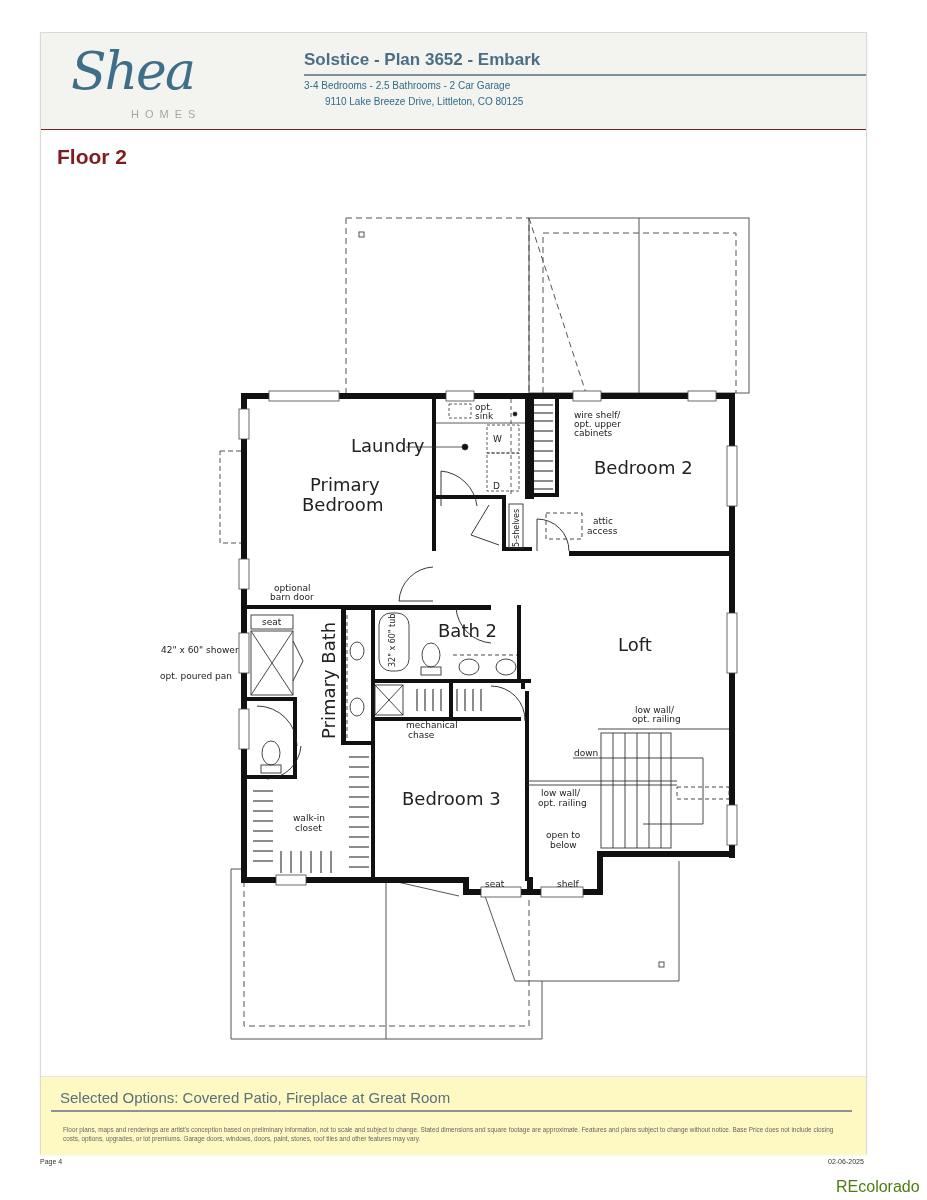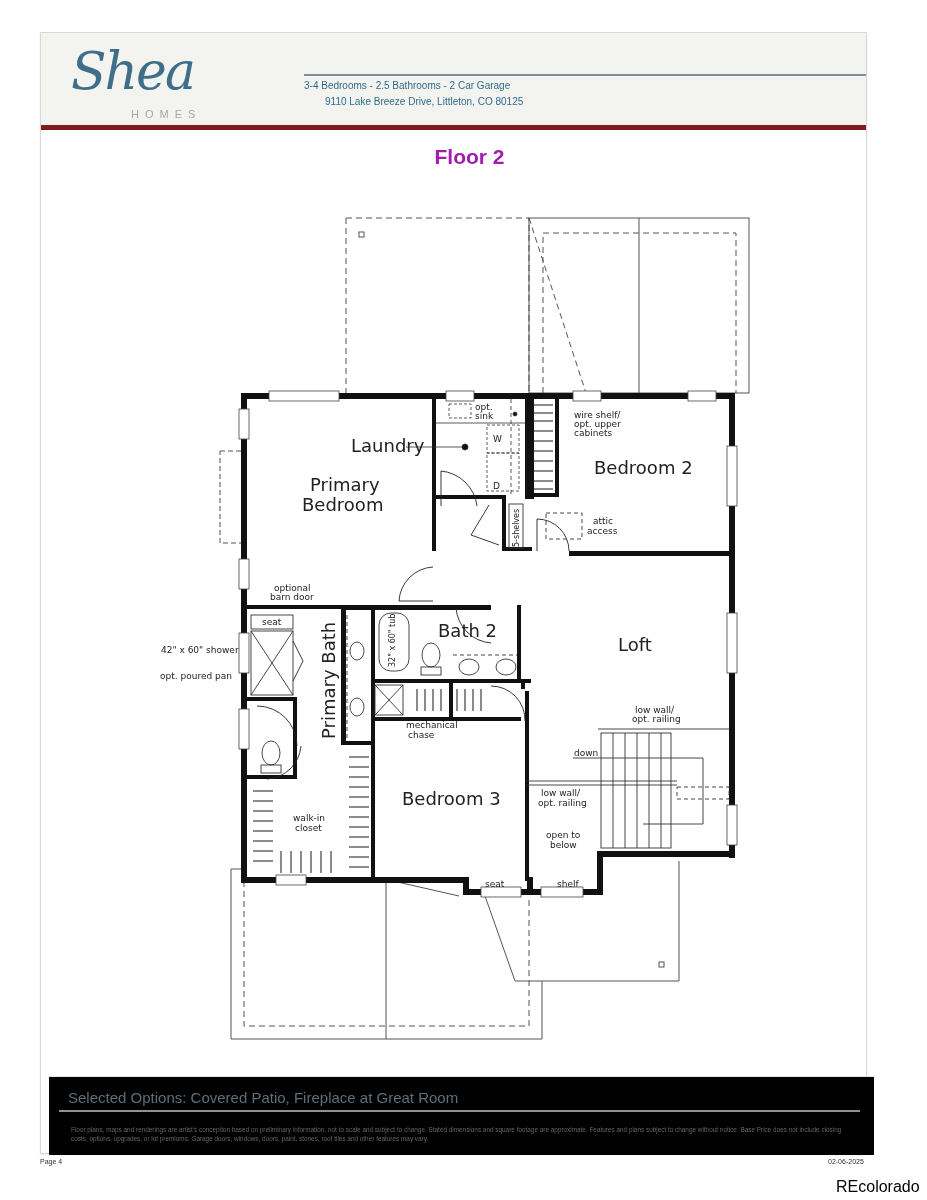--- a/index.html
+++ b/index.html
@@ -6,21 +6,21 @@
     html, body { width: 927px; height: 1200px; background: #ffffff; overflow: hidden; }
     body { position: relative; font-family: "Liberation Sans", sans-serif; color: #222; }
 
     .sheet {
       position: absolute; left: 40px; top: 32px; width: 827px; height: 1122px;
       border: 1px solid #d8d8d4; background: #ffffff;
       box-shadow: 0 1px 2px rgba(0,0,0,0.08);
     }
     .header {
       position: absolute; left: 0; top: 0; width: 100%; height: 97px;
-      background: #f3f3ef; border-bottom: 5px solid #7f1d1d;
+      background: #f3f3ef; border-bottom: 1px solid #7f1d1d;
     }
     .logo { position: absolute; left: 24px; top: 14px; width: 180px; height: 70px; }
     .logo-script {
       position: absolute; left: 6px; top: -6px;
       font-family: "DejaVu Serif", serif; font-style: italic;
       font-size: 52px; color: #3f6f88; letter-spacing: -2px;
     }
     .logo-sub {
       position: absolute; left: 66px; top: 61px;
       font-size: 11px; letter-spacing: 6px; color: #a7a7a7;
@@ -30,56 +30,57 @@
       font-size: 17px; font-weight: bold; color: #4b6e86;
     }
     .title-rule { position: absolute; left: 263px; right: 0; top: 41px; height: 2px; background: #7e8f9a; }
     .plan-line {
       position: absolute; left: 263px; font-size: 10px; color: #2f6c8c;
     }
     .plan-line.l1 { top: 47px; }
     .plan-line.l2 { top: 63px; margin-left: 21px; }
 
     .floor-title {
-      position: absolute; left: 0; width: 100%; top: 112px; text-align: center;
-      font-size: 21px; font-weight: bold; color: #a21caf;
+      position: absolute; left: 0; width: 100%; top: 112px; 
+      font-size: 21px; font-weight: bold; color: #7f1d1d;
       padding-left: 0;
     }
     .floor-title span { position: relative; left: 16px; }
 
     .plan-svg { position: absolute; left: 0; top: 0; }
 
     .footer {
-      position: absolute; left: 8px; top: 1043px; width: 100%; height: 79px;
-      background: #000000; border-top: 1px solid #e6e6e2;
+      position: absolute; left: 0; top: 1043px; width: 100%; height: 79px;
+      background: #fef9c3; border-top: 1px solid #e6e6e2;
     }
     .selected-options {
       position: absolute; left: 19px; top: 12px; font-size: 15px; color: #5b6f7c;
     }
     .footer-rule { position: absolute; left: 10px; right: 14px; top: 33px; height: 2px; background: #8a9398; }
     .disclaimer {
       position: absolute; left: 22px; top: 48px; width: 780px;
       font-size: 6.4px; line-height: 9px; color: #666;
     }
     .page-num { position: absolute; left: 40px; top: 1158px; font-size: 7px; color: #333; }
     .page-date { position: absolute; left: 828px; top: 1158px; font-size: 7px; color: #333; }
-    .watermark { position: absolute; left: 836px; top: 1178px; font-size: 16px; color: #000000; text-align: center; }
+    .watermark { position: absolute; left: 836px; top: 1178px; font-size: 16px; color: #4d7c0f; text-align: center; }
 
     .lbl { font-family: "DejaVu Sans", sans-serif; fill: #222; }
   </style>
 </head>
 <body>
 
 <div class="sheet">
 
   <div class="header">
     <div class="logo">
       <div class="logo-script">Shea</div>
       <div class="logo-sub">HOMES</div>
     </div>
+    <div class="plan-title">Solstice - Plan 3652 - Embark</div>
     <div class="title-rule"></div>
     <div class="plan-line l1">3-4 Bedrooms - 2.5 Bathrooms - 2 Car Garage</div>
     <div class="plan-line l2">9110 Lake Breeze Drive, Littleton, CO 80125</div>
   </div>
 
   <div class="floor-title"><span>Floor 2</span></div>
 
   <svg class="plan-svg" width="827" height="1043" viewBox="40 32 827 1043">
 
     <g stroke="#555" fill="none" stroke-width="1">

